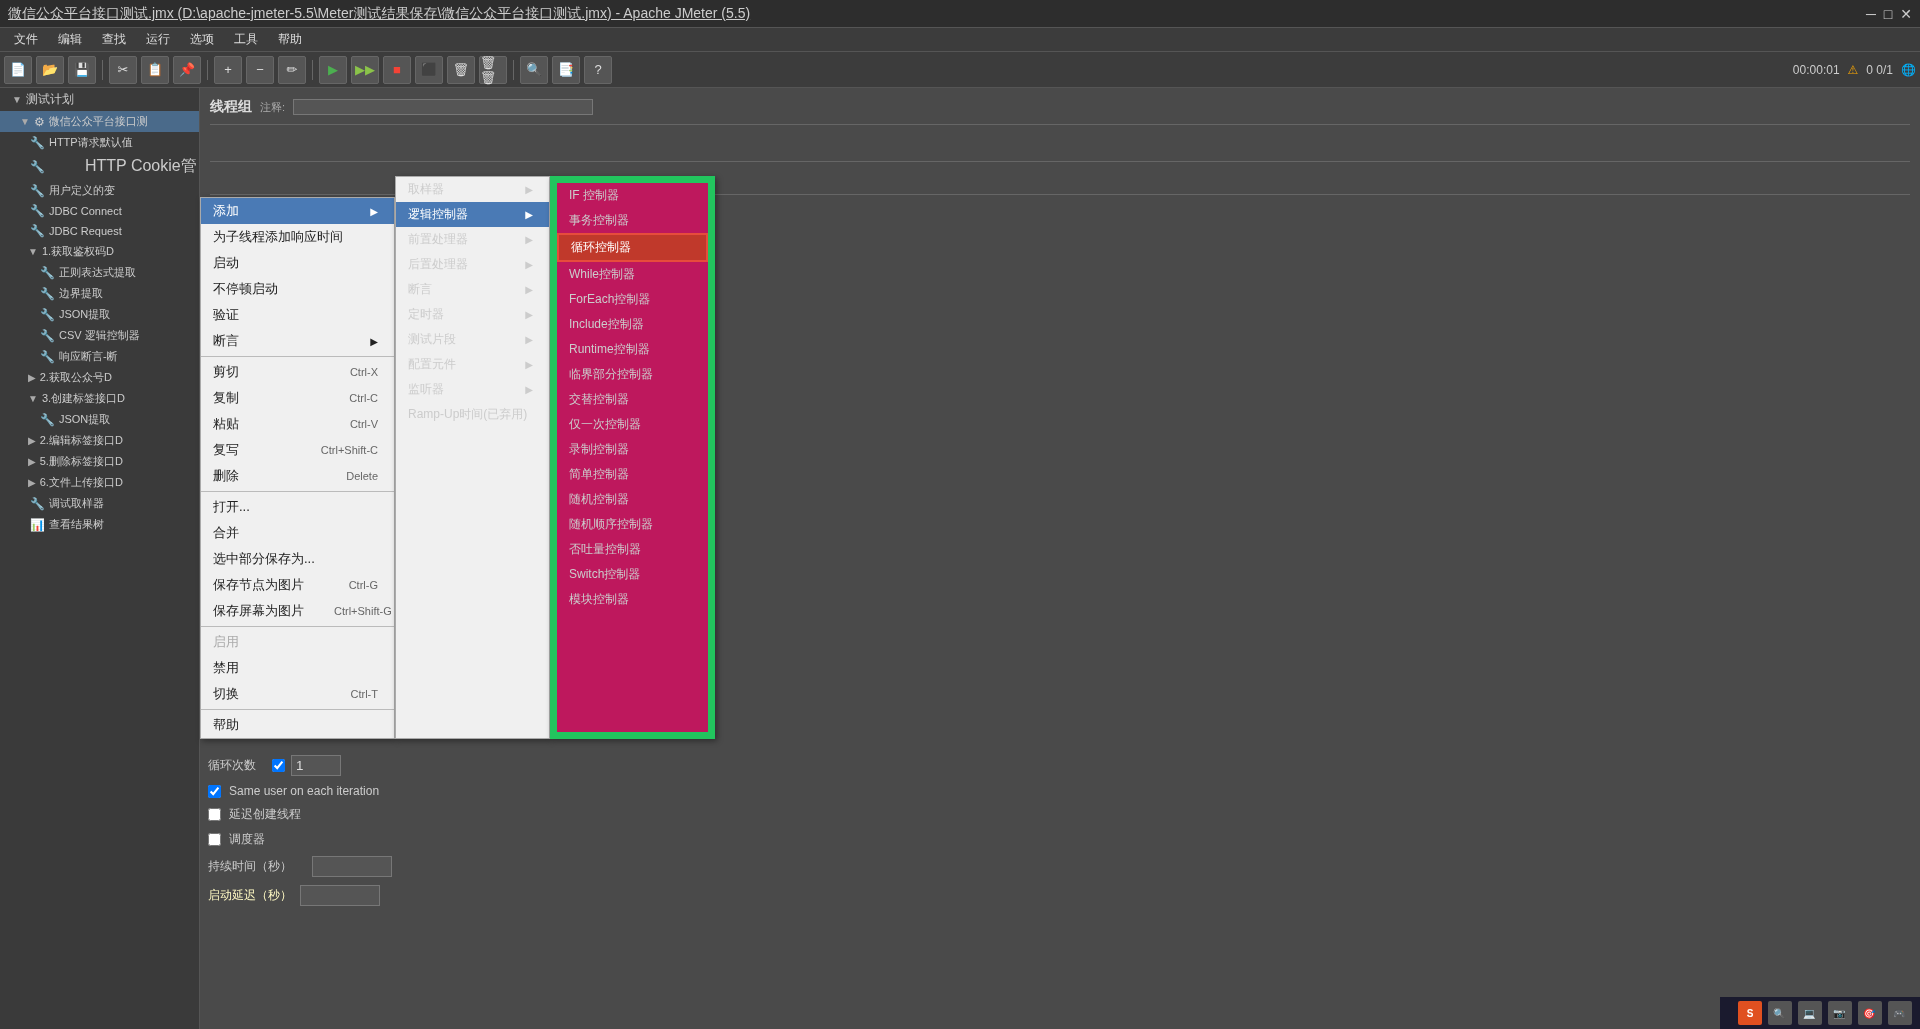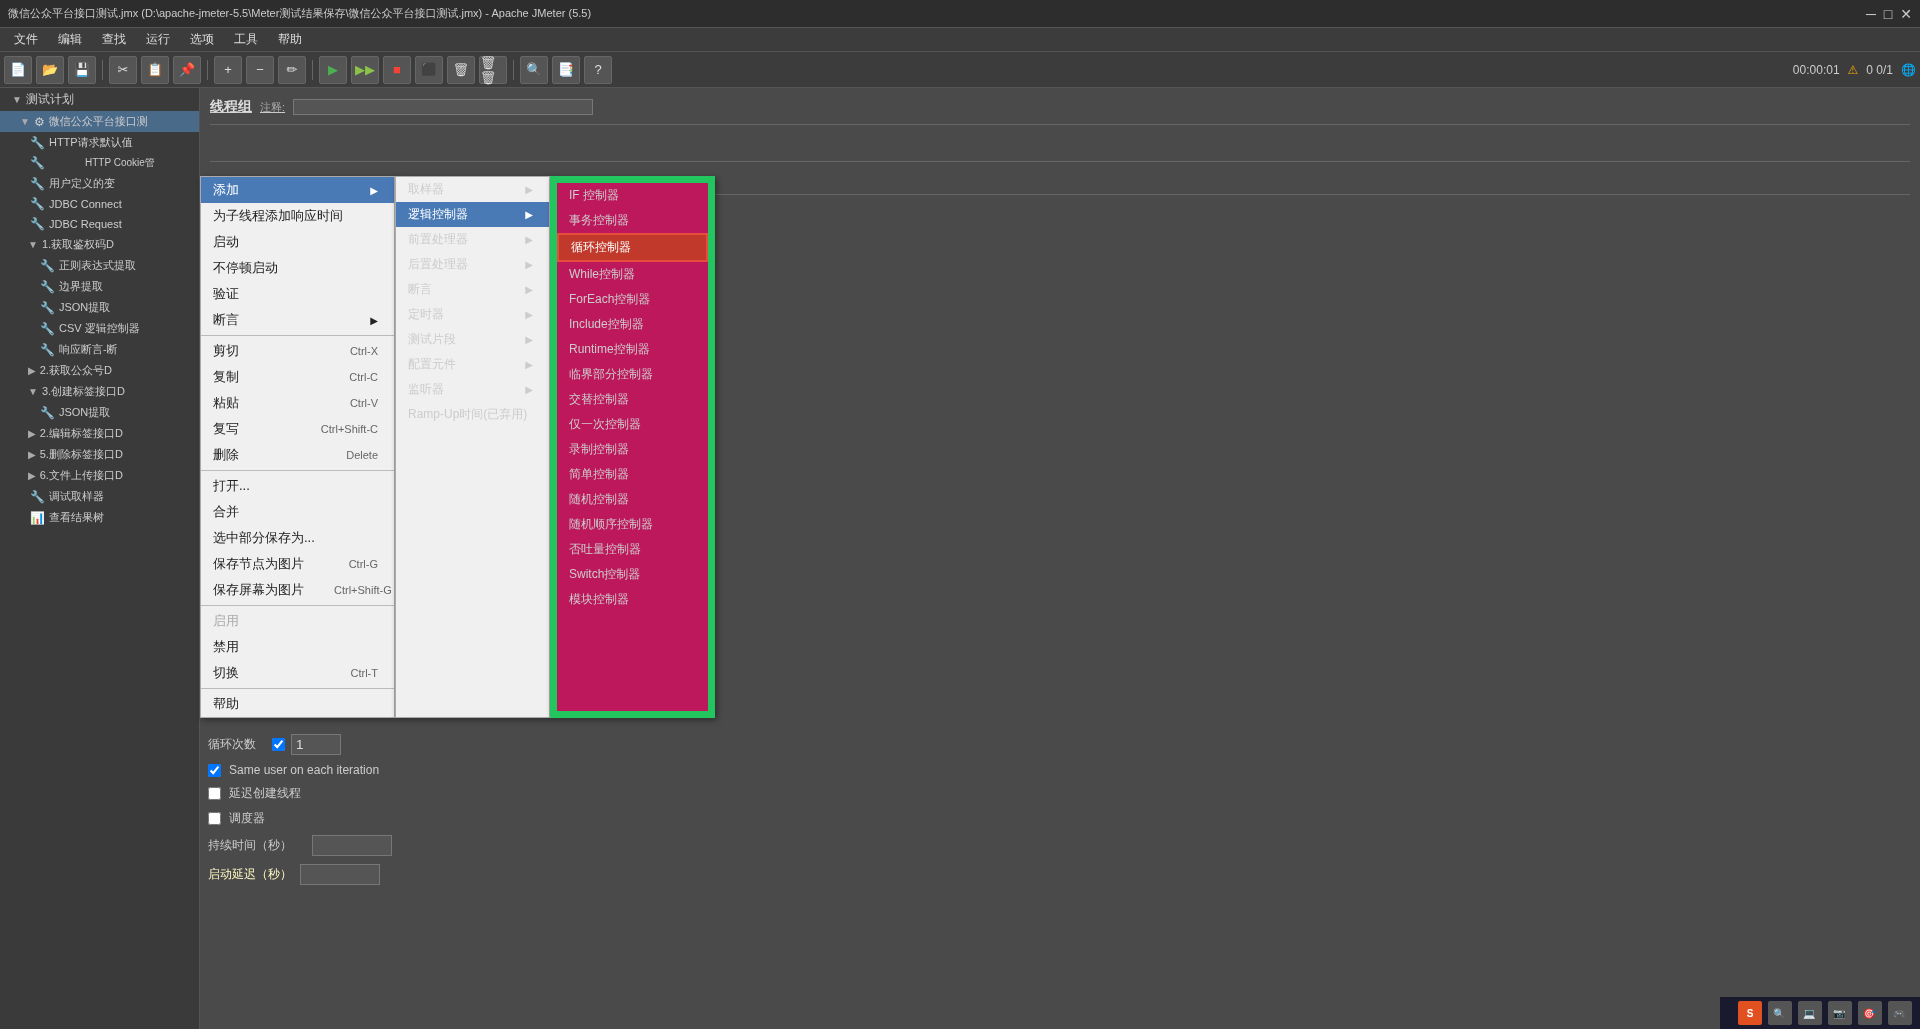--- a/index.html
+++ b/index.html
@@ -17,21 +17,21 @@
     .title-bar {
       background: #2d2d2d;
       color: #ccc;
       height: 28px;
       display: flex;
       align-items: center;
       justify-content: space-between;
       padding: 0 8px;
       border-bottom: 1px solid #555;
     }
-    .title-bar-title { font-size: 11px; }
+    .title-bar-title { font-size: 14px; text-decoration: underline; }
     .title-bar-controls { display: flex; gap: 8px; }
     .title-bar-controls span { cursor: pointer; font-size: 14px; color: #ccc; }
 
     
     .menu-bar {
       background: #3c3c3c;
       height: 24px;
       display: flex;
       align-items: center;
       padding: 0 4px;
@@ -260,21 +260,21 @@
       <span class="tree-icon">▼</span>
       <span>⚙</span>
       <span style="font-size:11px;">微信公众平台接口测</span>
     </div>
     <div class="tree-item" style="padding-left:30px;">
       <span>🔧</span>
       <span style="font-size:11px;">HTTP请求默认值</span>
     </div>
     <div class="tree-item" style="padding-left:30px;">
       <span>🔧</span>
-      <span style="font-size:10px;padding-left:36px;">HTTP Cookie管</span>
+      <span style="font-size:16px;padding-left:36px;">HTTP Cookie管</span>
     </div>
     <div class="tree-item" style="padding-left:30px;">
       <span>🔧</span>
       <span style="font-size:11px;">用户定义的变</span>
     </div>
     <div class="tree-item" style="padding-left:30px;">
       <span>🔧</span>
       <span style="font-size:11px;">JDBC Connect</span>
     </div>
     <div class="tree-item" style="padding-left:30px;">
@@ -334,37 +334,37 @@
       <span style="font-size:11px;">调试取样器</span>
     </div>
     <div class="tree-item" style="padding-left:30px;">
       <span style="color:#e08080;">📊</span>
       <span style="font-size:11px;">查看结果树</span>
     </div>
   </div>
 
   <div class="right-panel">
 
-    <div style="color:#ccc; font-size:12px; text-decoration:underline;">
+    <div style="color:#ccc; font-size:12px; ">
       <div style="display:flex; align-items:center; gap:8px; margin-bottom:8px;">
         <span style="font-size:14px; font-weight:bold; color:#ddd;">线程组</span>
         <span style="font-size:11px; color:#aaa;">注释:</span>
         <input type="text" style="background: rgb(85, 85, 85); border: 1px solid rgb(119, 119, 119); color: rgb(221, 221, 221); width: 300px; font-size: 12px;">
       </div>
       <div style="height:1px; background:#666; margin-bottom:8px;"></div>
       <div style="height:24px; margin-bottom:4px;"></div>
       <div style="height:1px; background:#666; margin-bottom:4px;"></div>
       <div style="height:24px; margin-bottom:4px;"></div>
       <div style="height:1px; background:#666; margin-bottom:4px;"></div>
     </div>
 
     <div class="context-menu-overlay">
       <div style="display:flex;">
 
-        <div class="context-menu" style="width:195px;">
+        <div class="context-menu" style="width:195px;margin-top:21px;">
           <div class="ctx-item highlighted">
             <span>添加</span>
             <span class="ctx-arrow">▶</span>
           </div>
           <div class="ctx-item">
             <span>为子线程添加响应时间</span>
           </div>
           <div class="ctx-item">
             <span>启动</span>
           </div>

